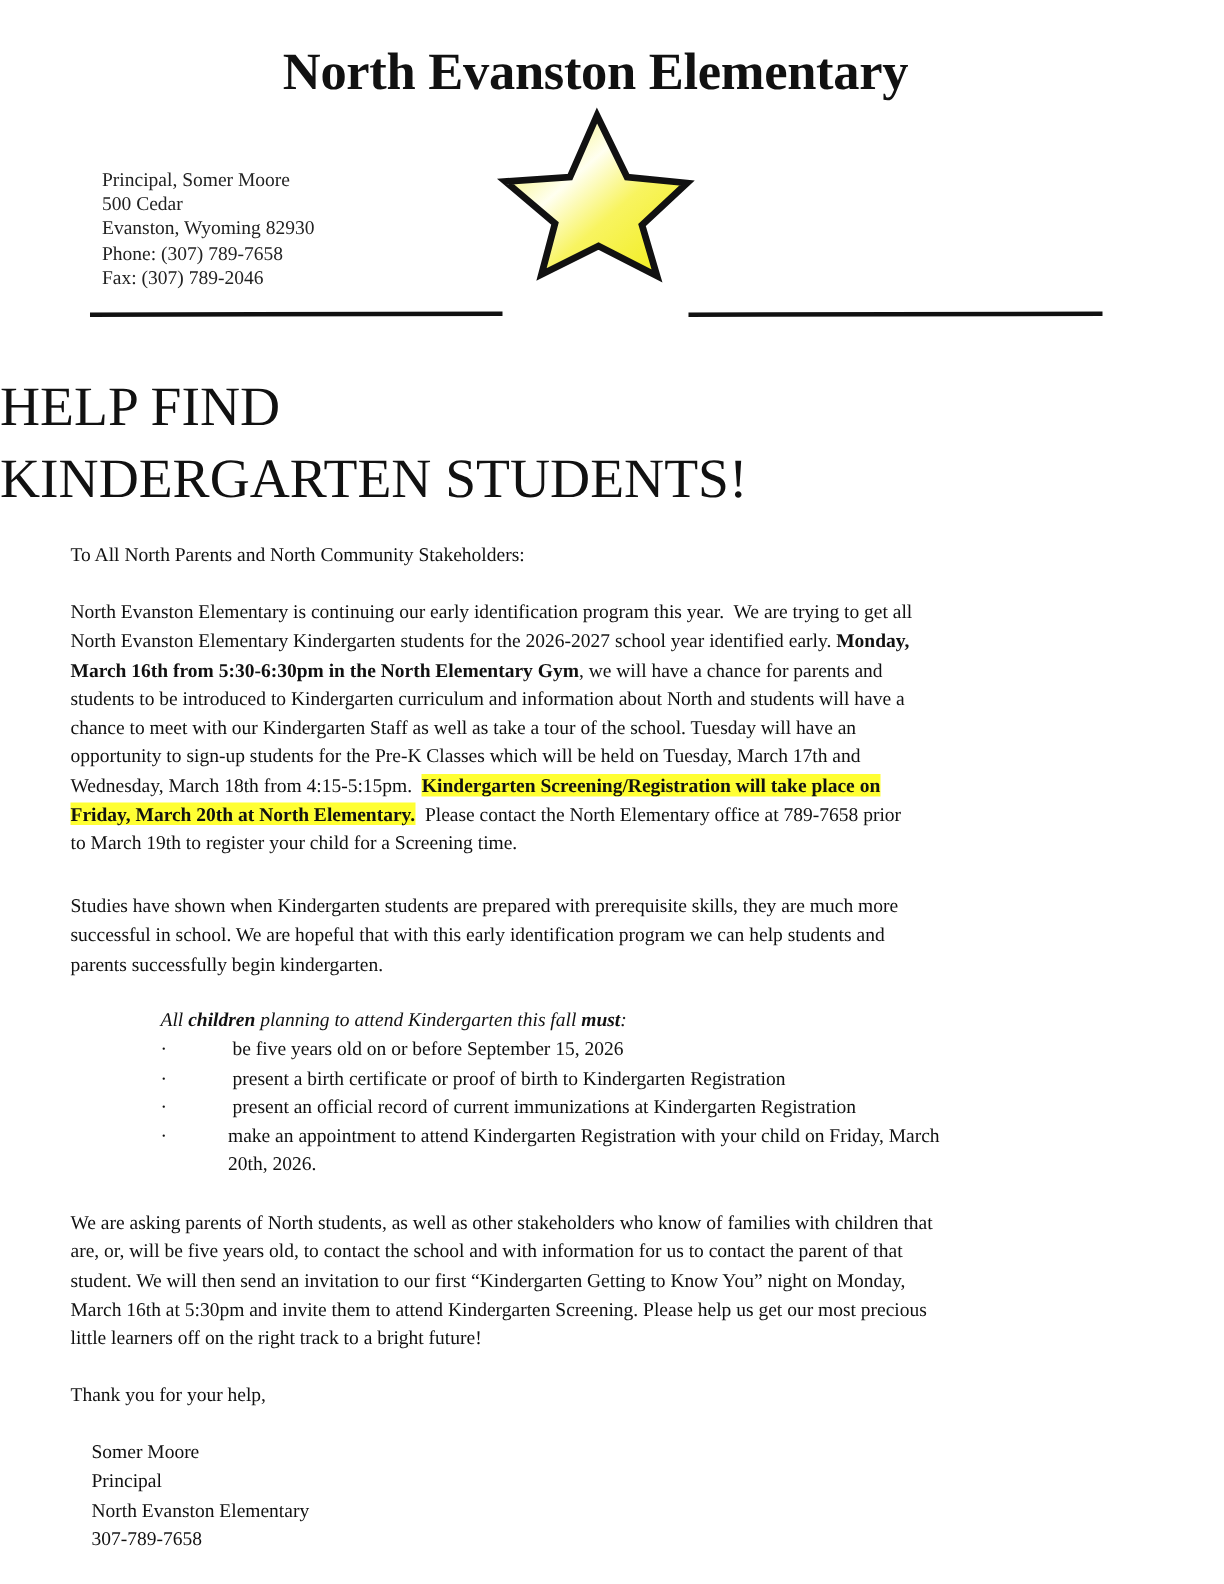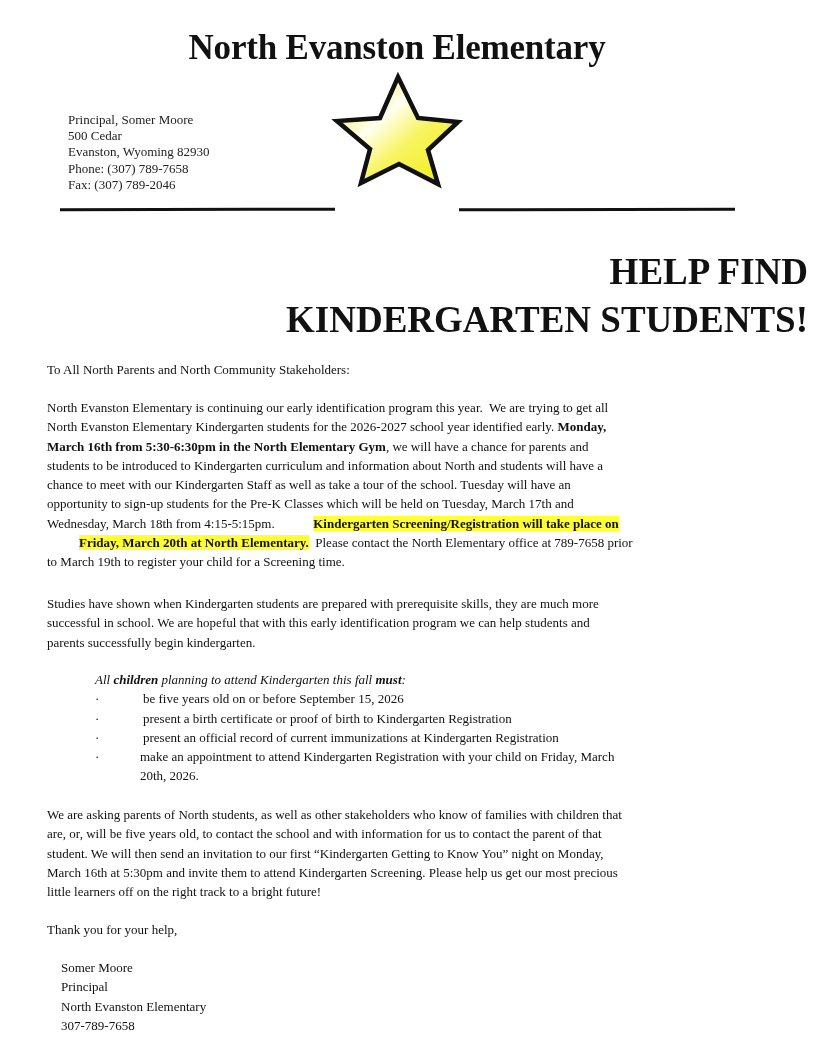--- a/index.html
+++ b/index.html
@@ -15,35 +15,35 @@
   }
   #address-block {
     left: 68px; top: 112px; font-size: 13px; line-height: 16.2px; color: #222;
   }
   #address-block div { white-space: nowrap; }
   .rule { height: 2.5px; background: #111; }
   #rule-left { left: 60px; top: 208px; width: 275px; transform: rotate(-0.15deg); }
   #rule-right { left: 459px; top: 208px; width: 276px; transform: rotate(-0.15deg); }
   #star { left: 330px; top: 70px; width: 140px; height: 120px; }
   #headline {
-    left: 0; width: 808px; top: 248px; text-align: right;
-    font-size: 37px; font-weight: bold; line-height: 48px;
+    left: 0; width: 808px; top: 248px; text-align: left;
+    font-size: 37px; font-weight: normal; line-height: 48px;
   }
   .body-text {
     font-size: 13px; line-height: 19.3px; color: #111;
   }
   #salutation { left: 47px; top: 360px; }
   #para1 { left: 47px; top: 398px; width: 712px; }
   #para2 { left: 47px; top: 594px; width: 712px; }
-  #requirements { left: 95px; top: 670px; width: 660px; }
+  #requirements { left: 107px; top: 670px; width: 660px; }
   #para3 { left: 47px; top: 805px; width: 715px; }
   #closing { left: 47px; top: 920px; }
   #signature { left: 61px; top: 958px; }
   .line { white-space: nowrap; }
-  .hl { background: #ffff33; font-weight: bold; margin-left: 32px; }
+  .hl { background: #ffff33; font-weight: bold; }
   .ul { }
   .req-item { position: relative; padding-left: 48px; }
   .req-bullet { position: absolute; left: 0; top: 0; }
   .req-item.last { padding-left: 45px; }
 </style>
 </head>
 <body>
 
 <div id="school-name" class="abs">North Evanston Elementary</div>
 

